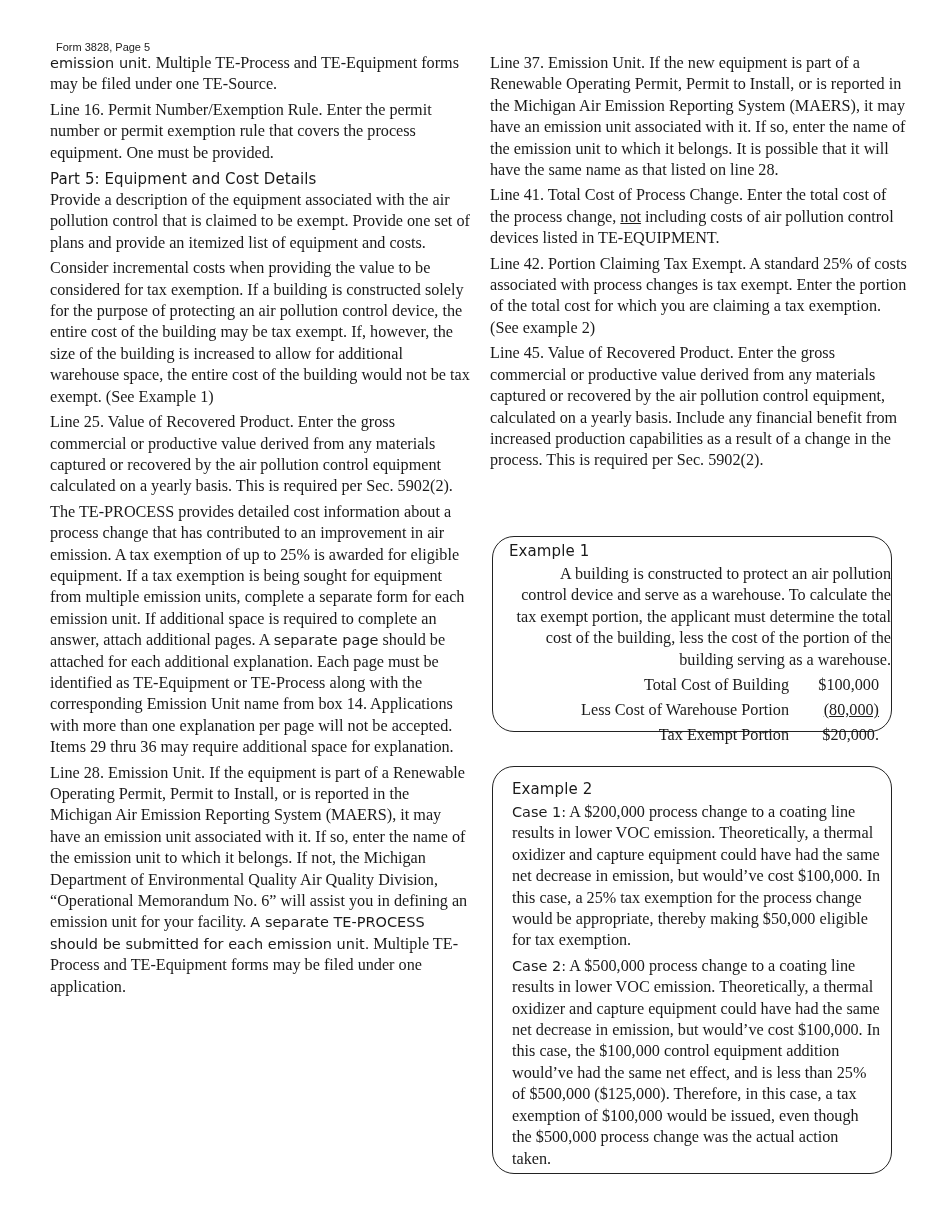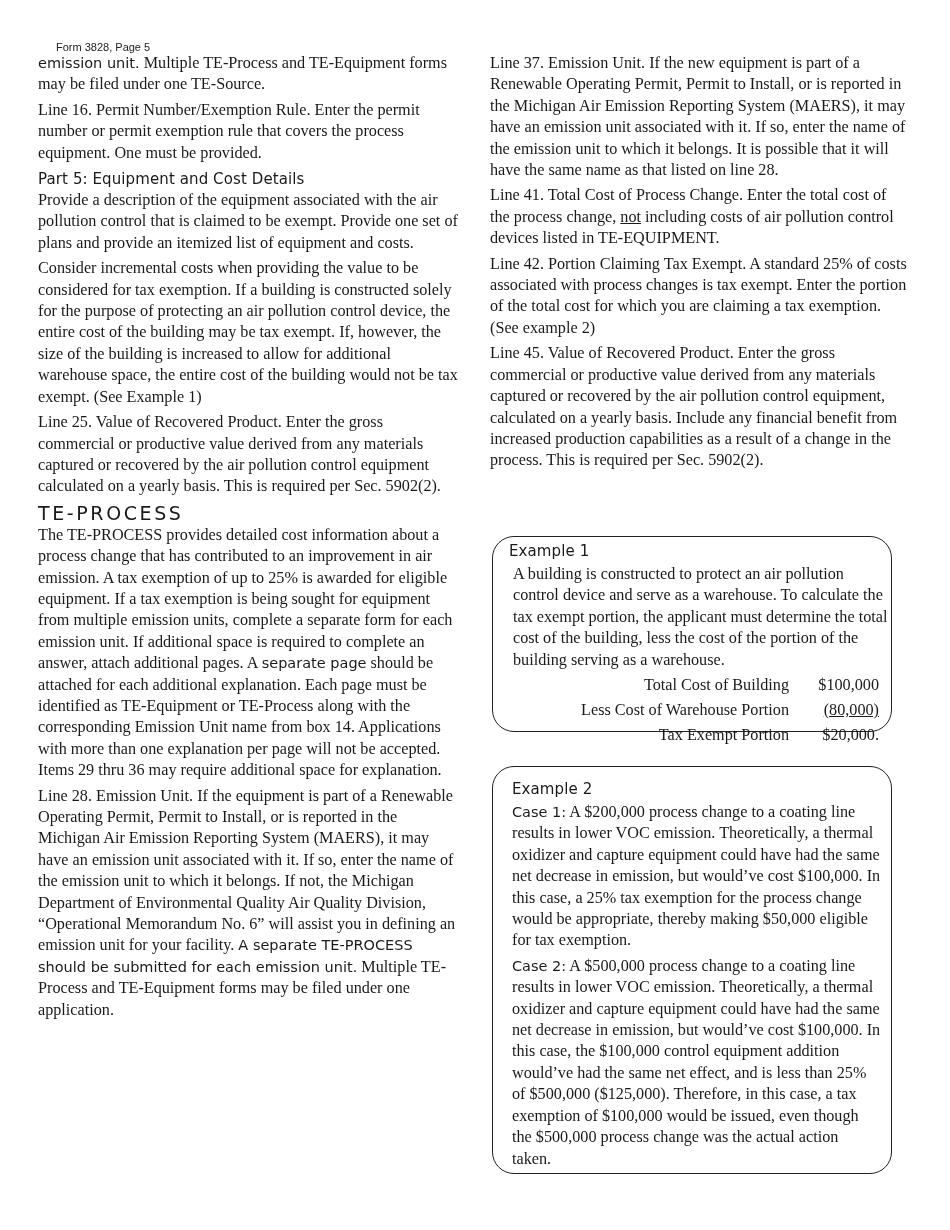--- a/index.html
+++ b/index.html
@@ -22,21 +22,21 @@
       font-size: 11px;
       color: #222;
     }
     .col {
       position: absolute;
       font-family: "Liberation Serif", serif;
       font-size: 16.2px;
       line-height: 21.4px;
       color: #1a1a1a;
     }
-    .col-left { left: 38px; top: 53px; width: 420px; }
+    .col-left { left: 50px; top: 53px; width: 420px; }
     .col-right { left: 490px; top: 53px; width: 420px; }
     p {
       margin: 0 0 4px 0;
     }
     .sans {
       font-family: "DejaVu Sans", sans-serif;
       font-size: 14.5px;
       letter-spacing: 0px;
     }
     .heading {
@@ -98,35 +98,34 @@
 
 <div class="page-header">Form 3828, Page 5</div>
 
 <div class="col col-left">
   <p><span class="sans">emission unit.</span><span> Multiple TE-Process and TE-Equipment forms may be filed under one TE-Source.</span></p>
   <p>Line 16. Permit Number/Exemption Rule.  Enter the permit number or permit exemption rule that covers the process equipment.  One must be provided.</p>
   <h3 class="heading">Part 5: Equipment and Cost Details</h3>
   <p>Provide a description of the equipment associated with the air pollution control that is claimed to be exempt. Provide one set of plans and provide an itemized list of equipment and costs.</p>
   <p>Consider incremental costs when providing the value to be considered for tax exemption.  If a building is constructed solely for the purpose of protecting an air pollution control device, the entire cost of the building may be tax exempt.  If, however, the size of the building is increased to allow for additional warehouse space, the entire cost of the building would not be tax exempt. (See Example 1)</p>
   <p>Line 25. Value of Recovered Product.  Enter the gross commercial or productive value derived from any materials captured or recovered by the air pollution control equipment calculated on a yearly basis. This is required per Sec. 5902(2).</p>
-  <h2 class="heading-big">TE-PROCESS</h2>
   <p><span>The TE-PROCESS provides detailed cost information about a process change that has contributed to an improvement in air emission.  A tax exemption of up to 25% is awarded for eligible equipment.  If a tax exemption is being sought for equipment from multiple emission units, complete a separate form for each emission unit. If additional space is required to complete an answer, attach additional pages. A </span><span class="sans">separate page</span><span> should be attached for each additional explanation. Each page must be identified as TE-Equipment or TE-Process along with the corresponding Emission Unit name from box 14. Applications with more than one explanation per page will not be accepted. Items 29 thru 36 may require additional space for explanation.</span></p>
   <p><span>Line 28.  Emission Unit.  If the equipment is part of a Renewable Operating Permit, Permit to Install, or is reported in the Michigan Air Emission Reporting System (MAERS), it may have an emission unit associated with it.  If so, enter the name of the emission unit to which it belongs.  If not, the Michigan Department of Environmental Quality Air Quality Division, “Operational Memorandum No. 6” will assist you in defining an emission unit for your facility. </span><span class="sans">A separate TE-PROCESS should be submitted for each emission unit.</span><span> Multiple TE-Process and TE-Equipment forms may be filed under one application.</span></p>
 </div>
 
 <div class="col col-right">
   <p>Line 37.  Emission Unit.  If the new equipment is part of a Renewable Operating Permit, Permit to Install, or is reported in the Michigan Air Emission Reporting System (MAERS), it may have an emission unit associated with it.  If so, enter the name of the emission unit to which it belongs.  It is possible that it will have the same name as that listed on line 28.</p>
   <p><span>Line 41. Total Cost of Process Change.  Enter the total cost of the process change, </span><span class="u">not</span><span> including costs of air pollution control devices listed in TE-EQUIPMENT.</span></p>
   <p>Line 42. Portion Claiming Tax Exempt.  A standard 25% of costs associated with process changes is tax exempt. Enter the portion of the total cost for which you are claiming a tax exemption. (See example 2)</p>
   <p>Line 45.  Value of Recovered Product. Enter the gross commercial or productive value derived from any materials captured or recovered by the air pollution control equipment, calculated on a yearly basis.  Include any financial benefit from increased production capabilities as a result of a change in the process. This is required per Sec. 5902(2).</p>
 </div>
 
 <div class="box box-1">
   <div class="box-title">Example 1</div>
-  <p style="padding-left:4px;">A building is constructed to protect an air pollution control device and serve as a warehouse. To calculate the tax exempt portion, the applicant must determine the total cost of the building, less the cost of the portion of the building serving as a warehouse.</p>
+  <p style="padding-left:4px;text-align:right;">A building is constructed to protect an air pollution control device and serve as a warehouse. To calculate the tax exempt portion, the applicant must determine the total cost of the building, less the cost of the portion of the building serving as a warehouse.</p>
   <table class="cost-table">
     <tbody>
       <tr>
         <td class="label">Total Cost of Building</td>
         <td class="amt">$100,000</td>
       </tr>
       <tr>
         <td class="label">Less Cost of Warehouse Portion</td>
         <td class="amt u">(80,000)</td>
       </tr>

